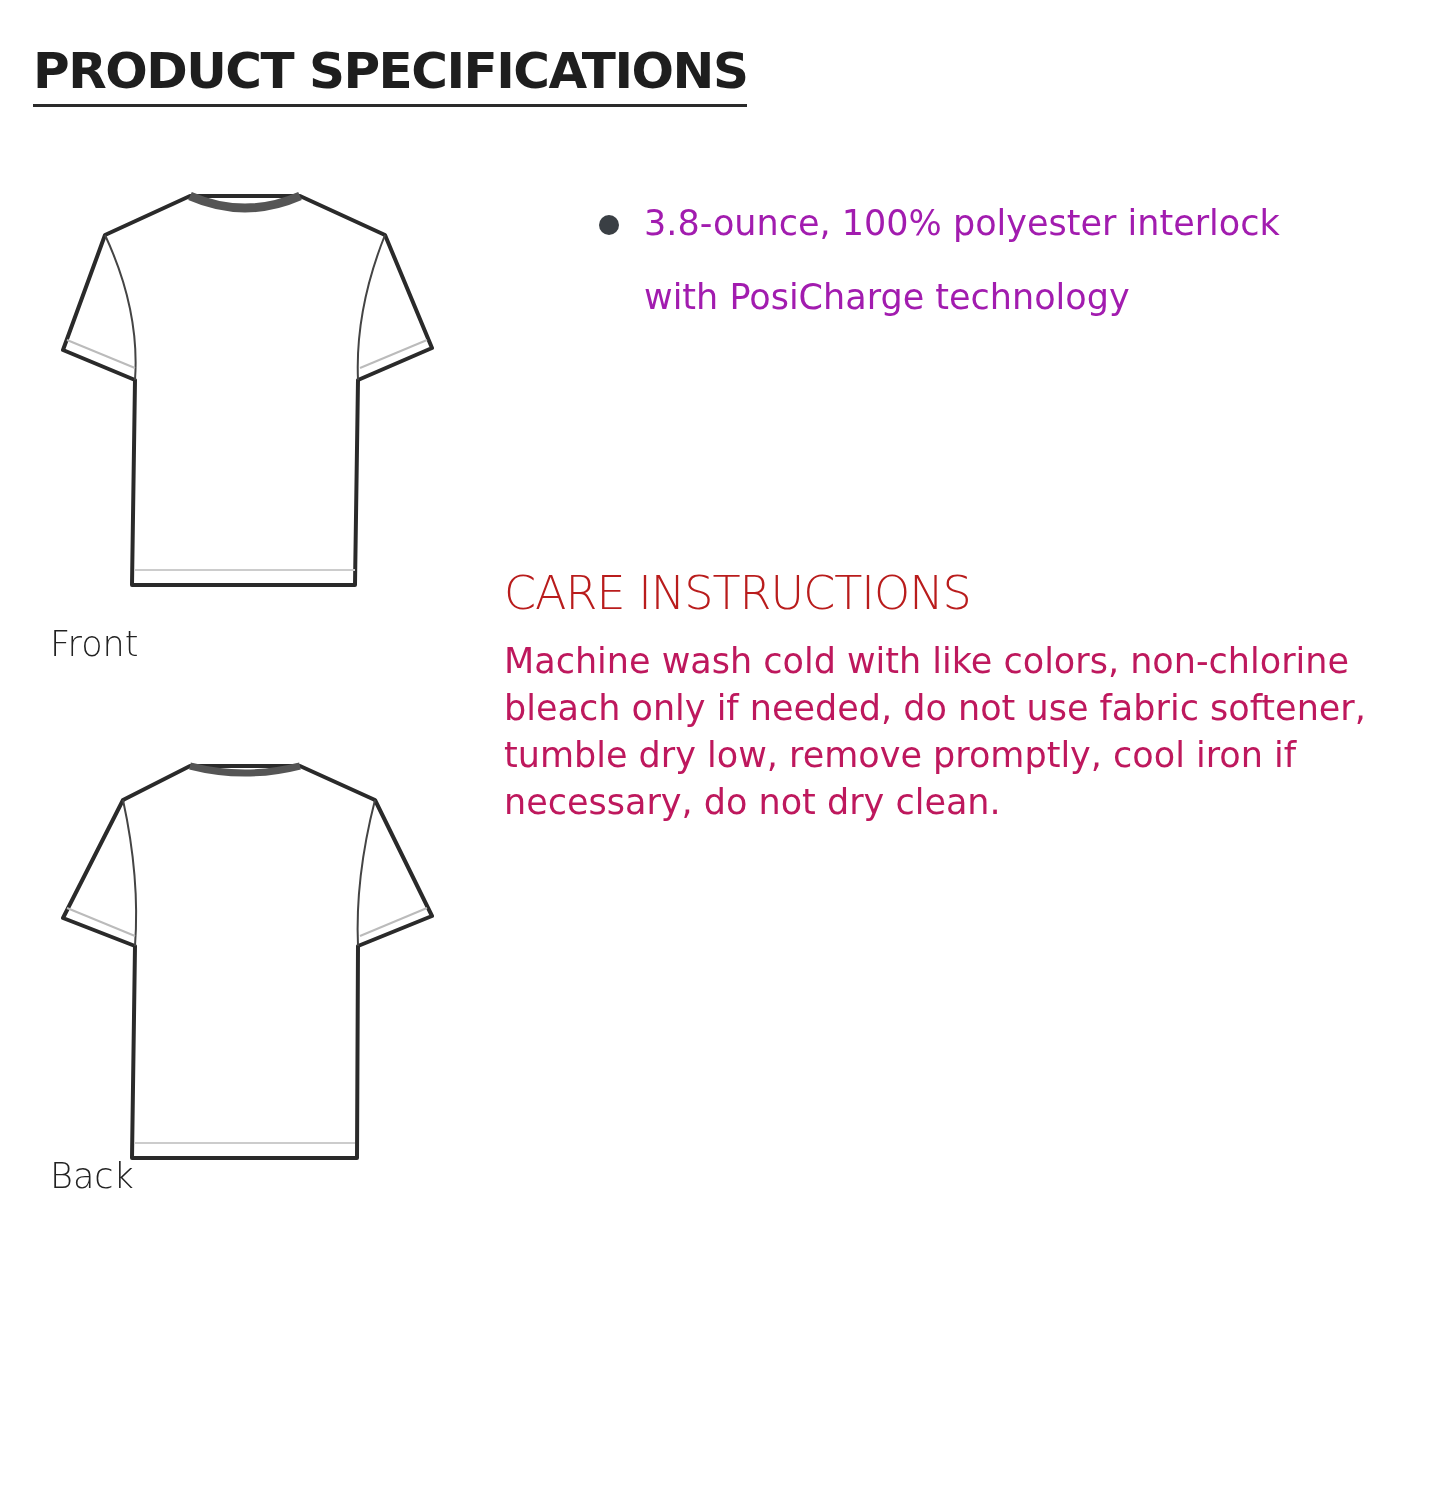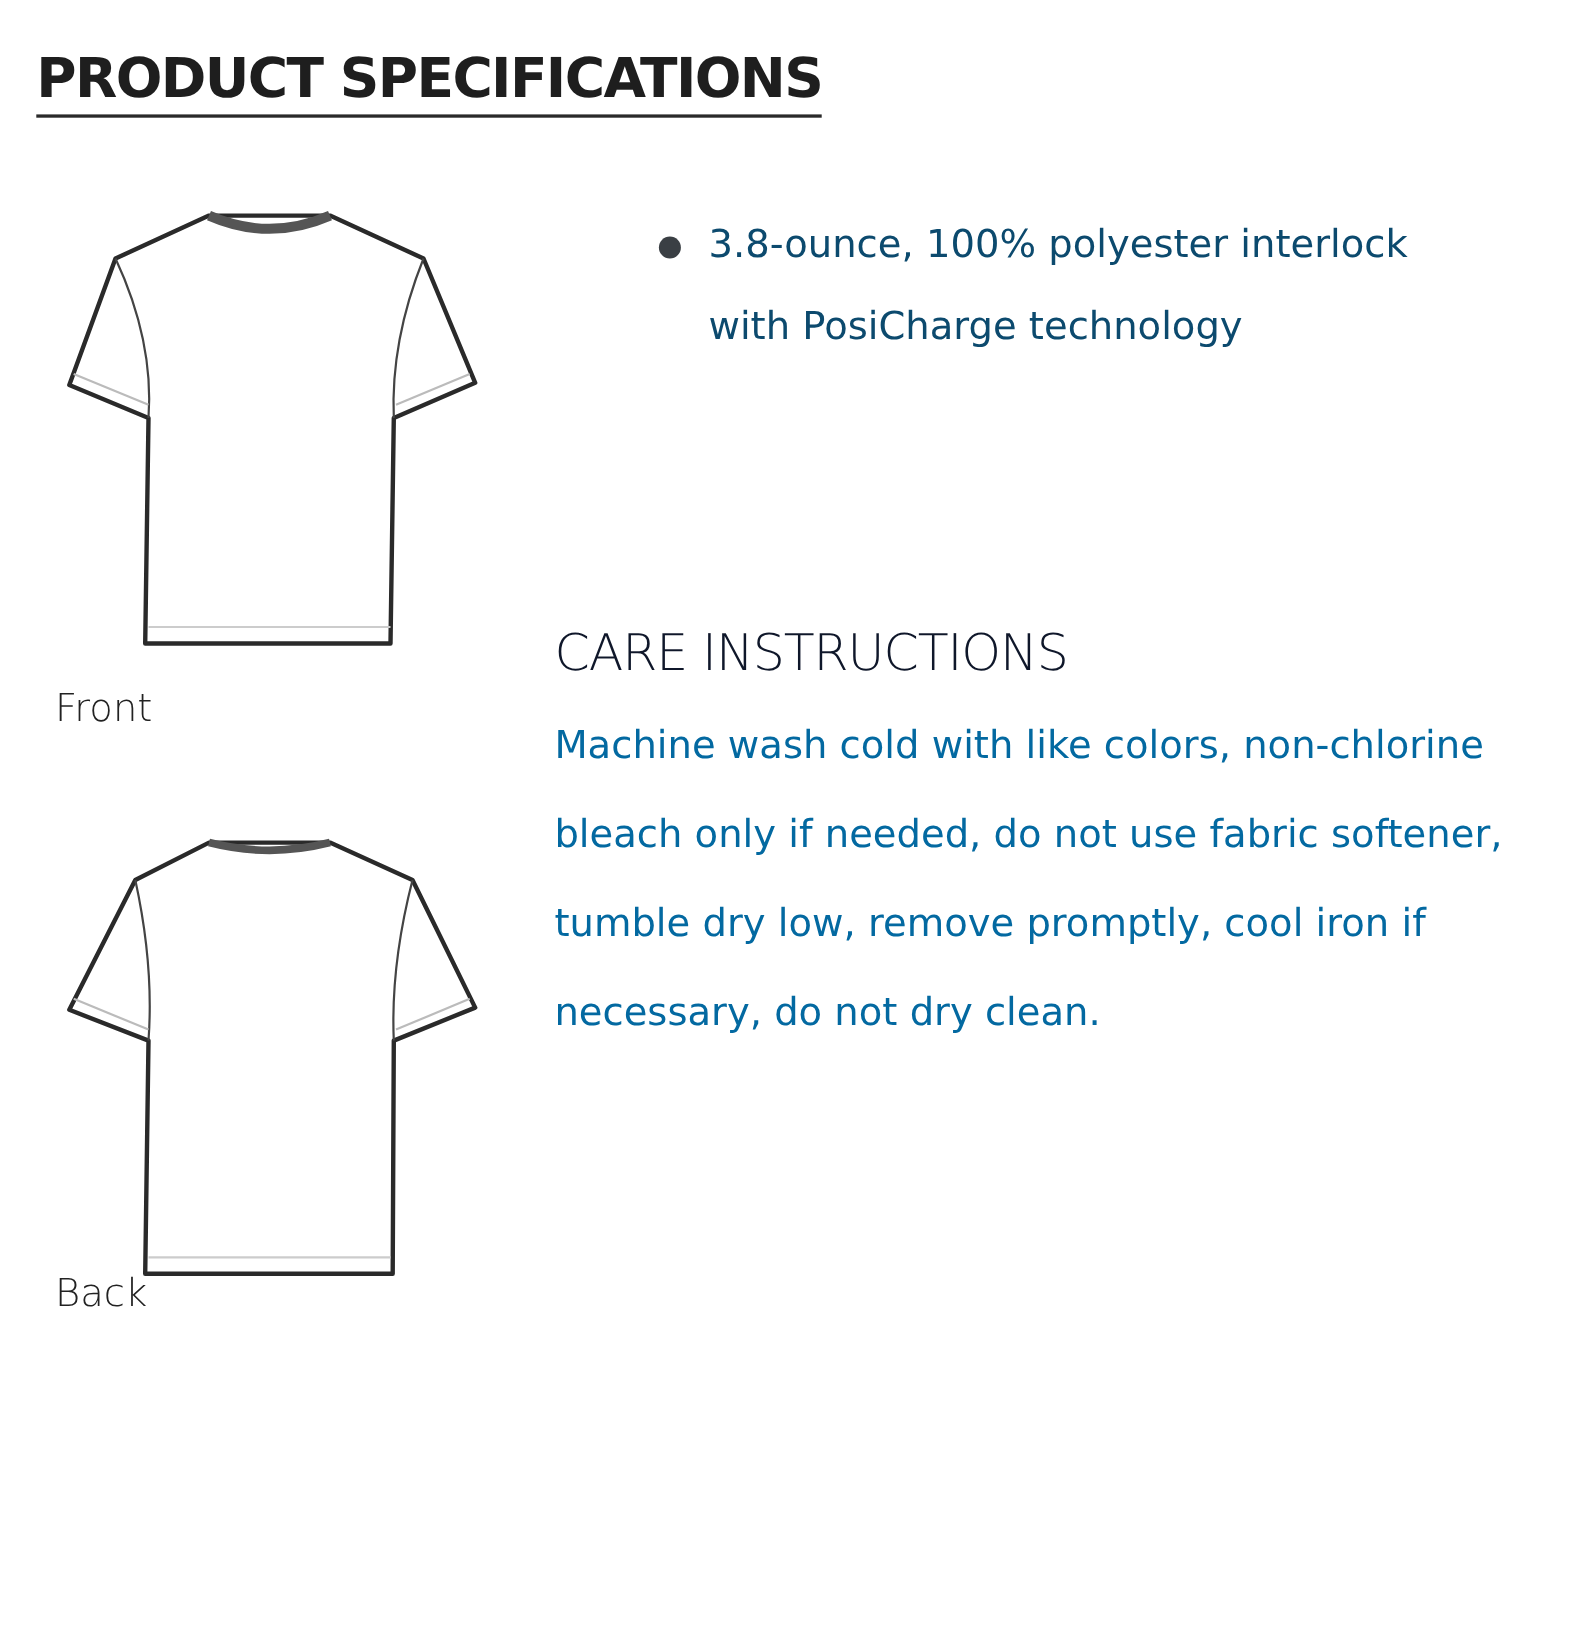--- a/index.html
+++ b/index.html
@@ -2,24 +2,24 @@
 <html><head>
 <meta charset="utf-8">
 <style>
   html, body { margin:0; padding:0; background:#ffffff; }
   body { width:1440px; height:1486px; position:relative; overflow:hidden; font-family:"Liberation Sans", sans-serif; color:#222; }
   .title { position:absolute; left:33px; top:40px; font-family:"DejaVu Sans", sans-serif; font-weight:bold; font-size:50px; letter-spacing:-1.5px; color:#1e1e1e; line-height:62px; padding-bottom:2px; border-bottom:3px solid #2a2a2a;text-align:right; }
   .shirt { position:absolute; }
   .shirt svg { display:block; }
   .caption { position:absolute; font-family:"DejaVu Sans", sans-serif; font-size:35px; color:#222; font-weight:300; }
   .specs { position:absolute; left:596px; top:186px; width:780px; margin:0; padding:0; list-style:none; }
-  .specs li { position:relative; padding-left:48px; font-family:"DejaVu Sans", sans-serif; font-size:35px; line-height:74px; color:#0c4a6e; }
+  .specs li { position:relative; padding-left:48px; font-family:"DejaVu Sans", sans-serif; font-size:35px; line-height:74px; color:#a21caf; }
   .specs li .dot { position:absolute; left:3px; top:29px; width:20px; height:20px; border-radius:50%; background:#3a3f44; }
-  .care-title { position:absolute; left:504px; top:566px; font-family:"DejaVu Sans", sans-serif; font-weight:200; font-size:46px; color:#0f172a; letter-spacing:-1px; }
-  .care-body { position:absolute; left:504px; top:638px; width:870px; font-family:"DejaVu Sans", sans-serif; font-size:35px; line-height:81px; color:#0369a1; }
+  .care-title { position:absolute; left:504px; top:566px; font-family:"DejaVu Sans", sans-serif; font-weight:200; font-size:46px; color:#b91c1c; letter-spacing:-1px; }
+  .care-body { position:absolute; left:504px; top:638px; width:870px; font-family:"DejaVu Sans", sans-serif; font-size:35px; line-height:47px; color:#be185d; }
 </style>
 </head>
 <body>
 
 <div class="title">PRODUCT SPECIFICATIONS</div>
 
 <div class="shirt" style="left:55px; top:190px;">
   <svg width="385" height="410" viewBox="0 0 385 410">
     <g fill="#fff" stroke="#2a2a2a" stroke-width="4" stroke-linejoin="round">
       <path d="M135 6 L245 6 L330 45 L377 158 L303 190 L300 395 L77 395 L80 190 L8 160 L50 45 Z"></path>

